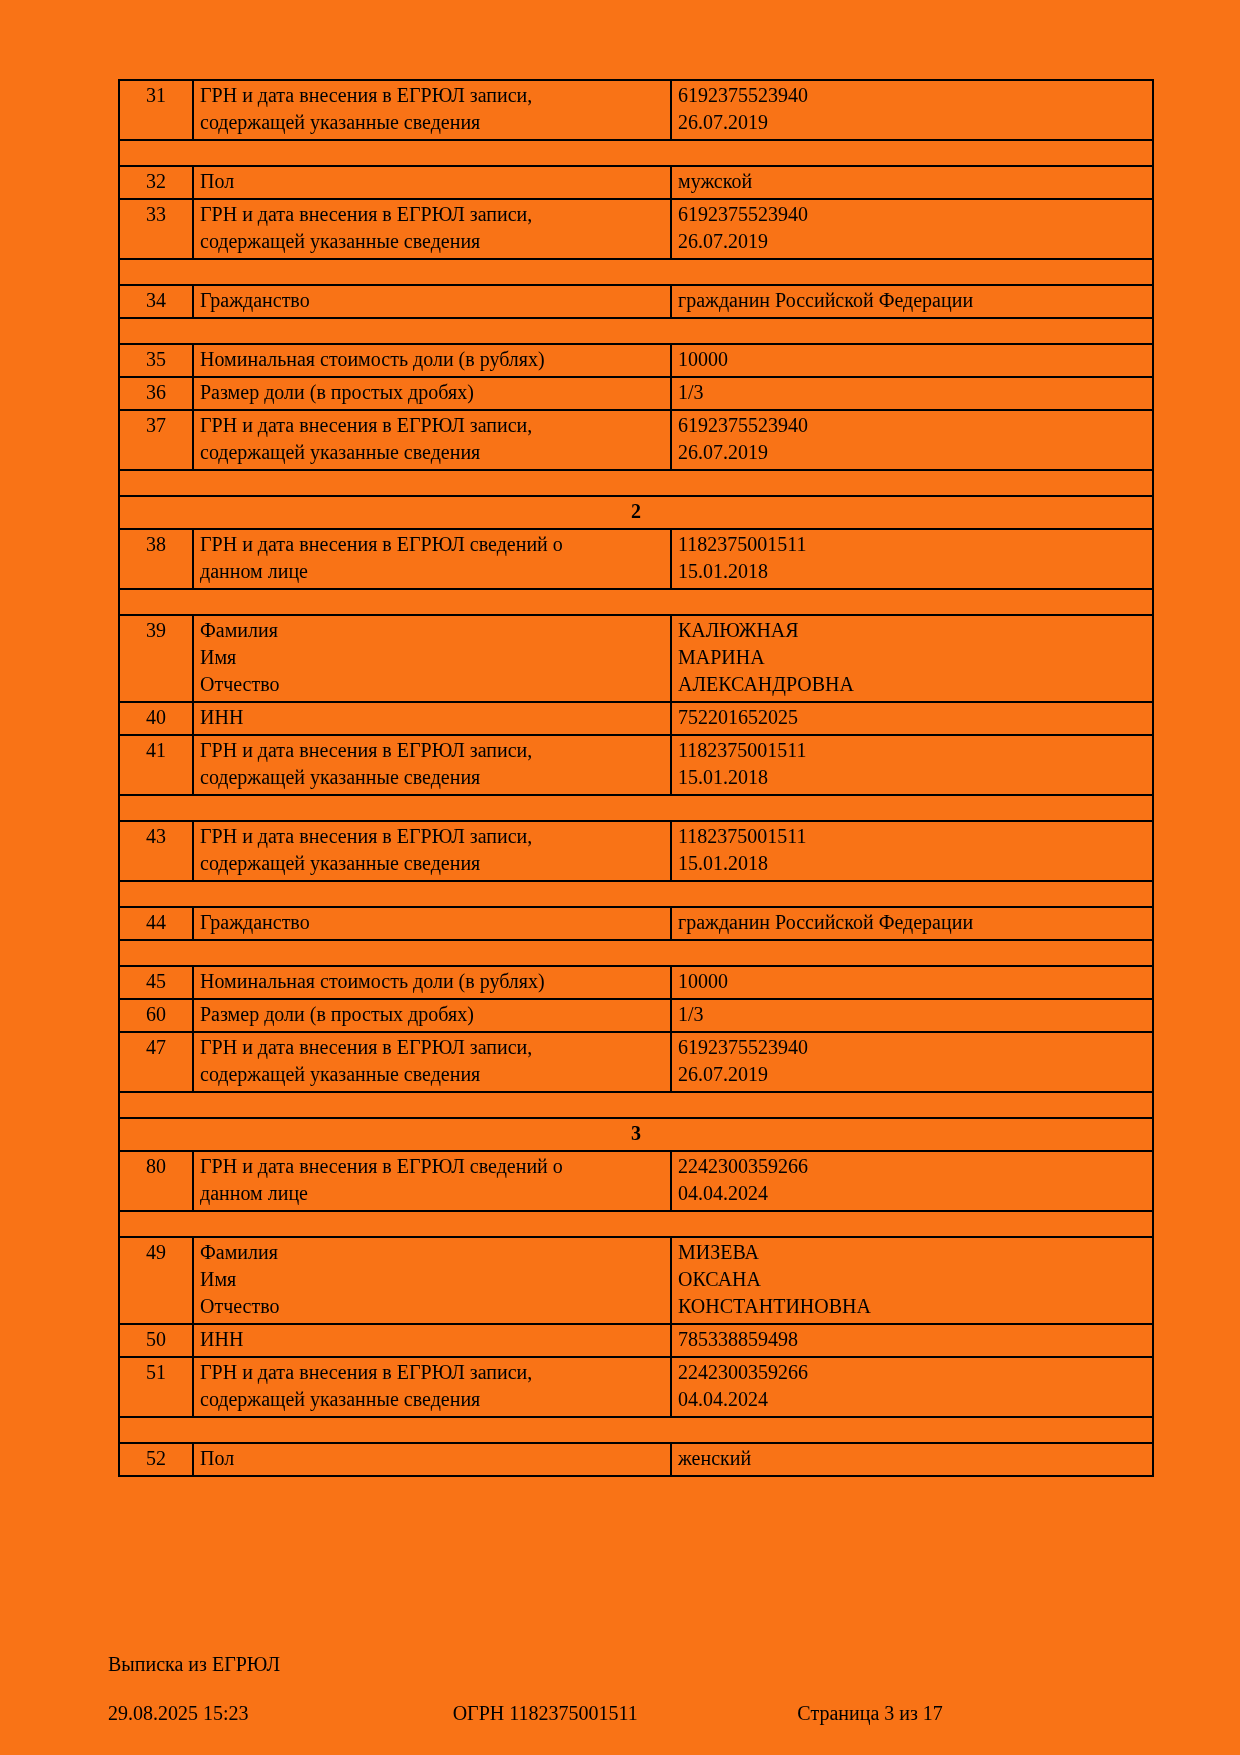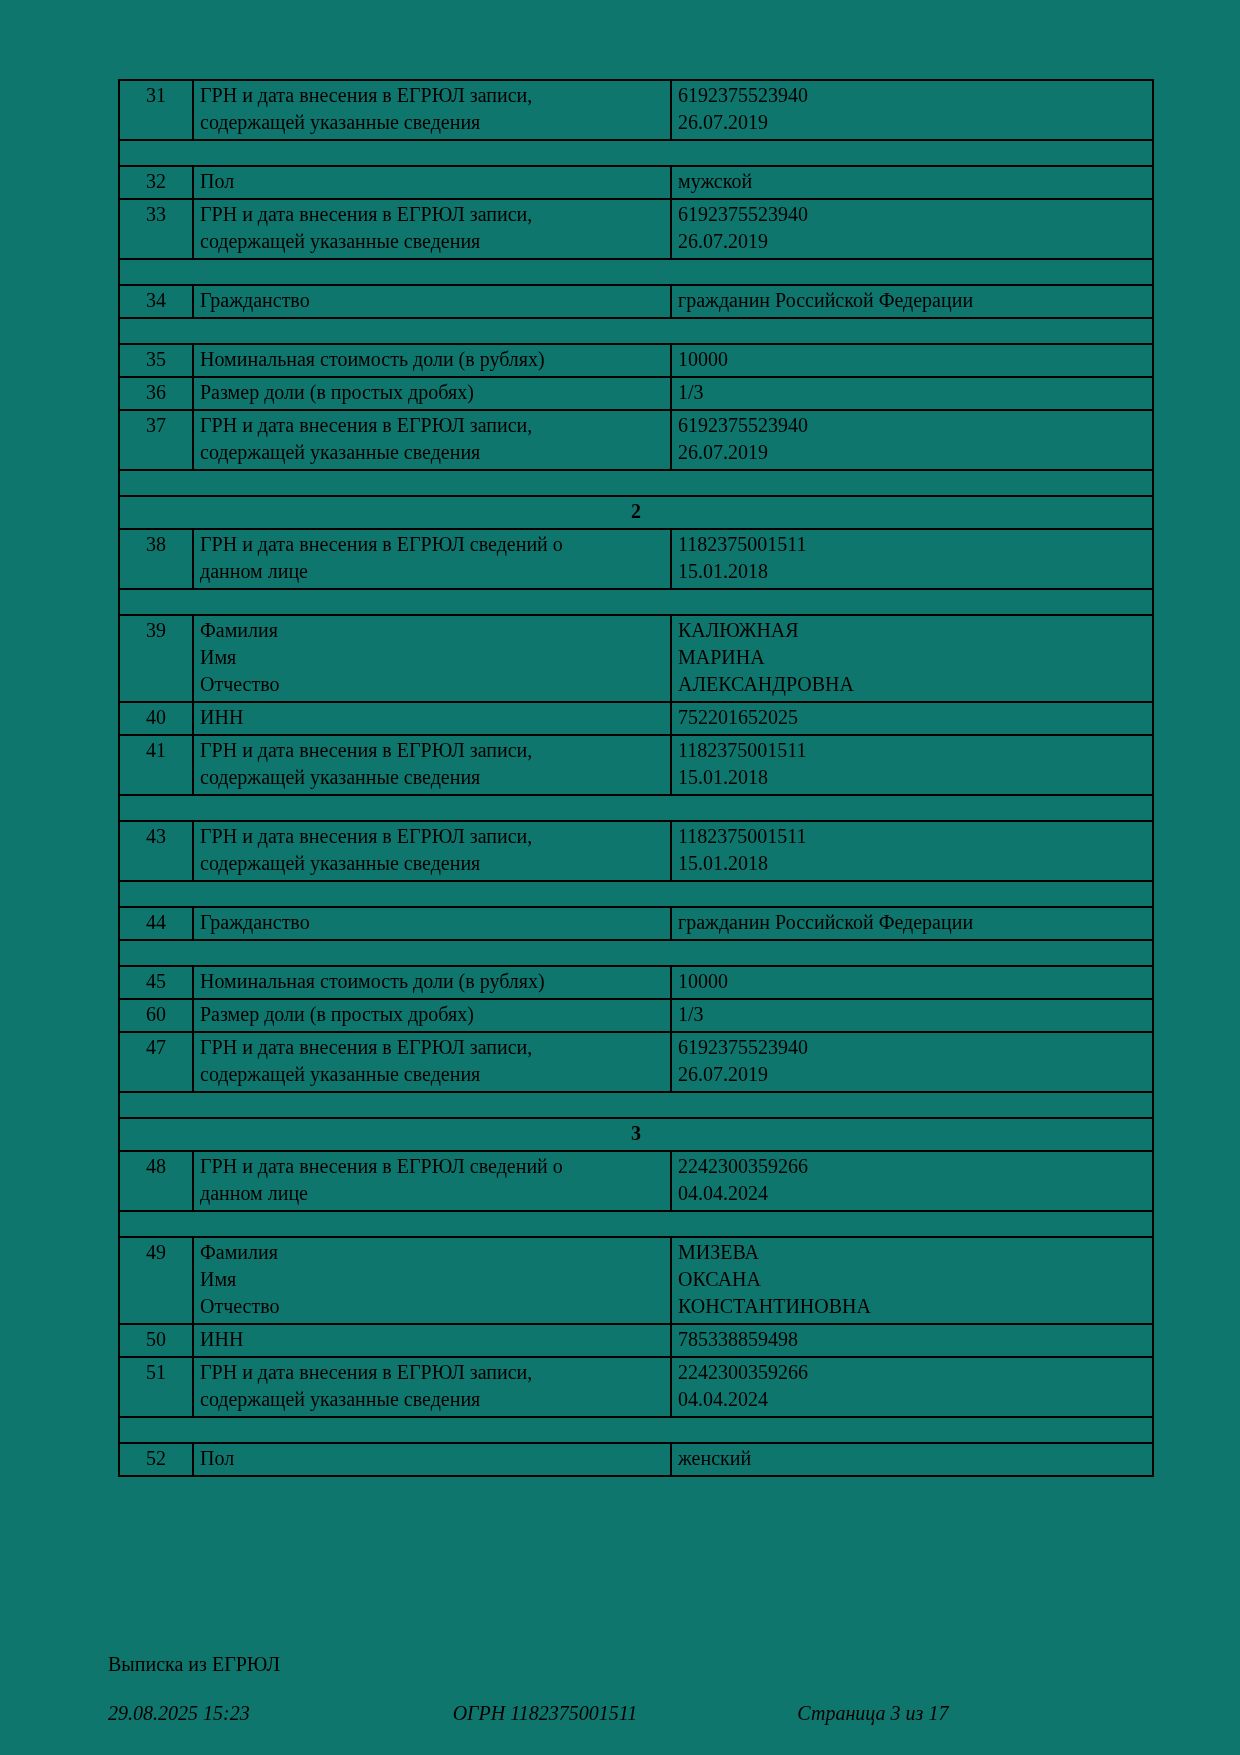--- a/index.html
+++ b/index.html
@@ -5,21 +5,21 @@
   * { box-sizing: border-box; }
   html, body {
     margin: 0;
     padding: 0;
     background: #ffffff;
   }
   .page {
     position: relative;
     width: 1240px;
     height: 1755px;
-    background: #0f766e;
+    background: #f97316;
     overflow: hidden;
     font-family: "Liberation Serif", "DejaVu Serif", serif;
     color: #000000;
   }
   table.egrul {
     position: absolute;
     left: 118px;
     top: 79px;
     width: 1034px;
     border-collapse: collapse;
@@ -56,21 +56,21 @@
     top: 1654px;
     width: 1034px;
     font-size: 20px;
     line-height: 21px;
     color: #000000;
   }
   .footer-line2 {
     display: flex;
     align-items: baseline;
   }
-  .footer-line2 > * { flex: 1; font-style: italic; }
+  .footer-line2 > * { flex: 1; }
   .footer-datetime { text-align: left; }
   .footer-ogrn     { text-align: left; }
   .footer-page     { text-align: left; margin-top: 28px; }
 </style>
 </head>
 <body>
 
 <div class="page">
 
   <table class="egrul">
@@ -205,21 +205,21 @@
           <td class="cell-value">6192375523940
 26.07.2019</td>
         </tr>
         <tr class="row-spacer">
           <td colspan="3" class="cell-spacer"></td>
         </tr>
         <tr class="row-section">
           <td colspan="3" class="cell-section">3</td>
         </tr>
         <tr class="row-data lines-2">
-          <td class="cell-num">48</td>
+          <td class="cell-num">80</td>
           <td class="cell-label">ГРН и дата внесения в ЕГРЮЛ сведений о
 данном лице</td>
           <td class="cell-value">2242300359266
 04.04.2024</td>
         </tr>
         <tr class="row-spacer">
           <td colspan="3" class="cell-spacer"></td>
         </tr>
         <tr class="row-data lines-3">
           <td class="cell-num">49</td>

